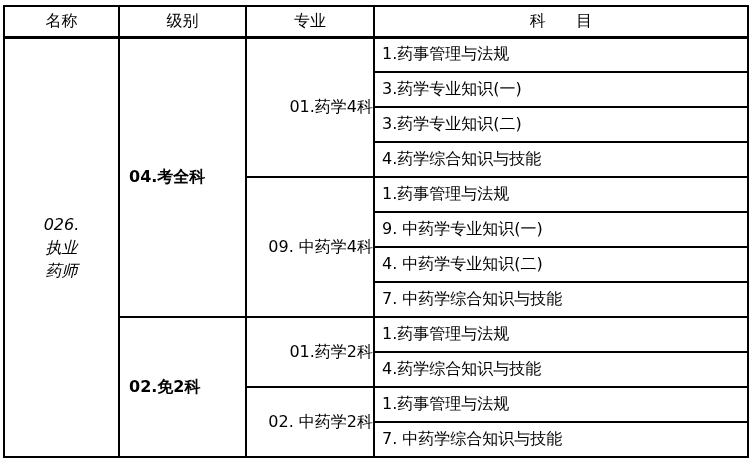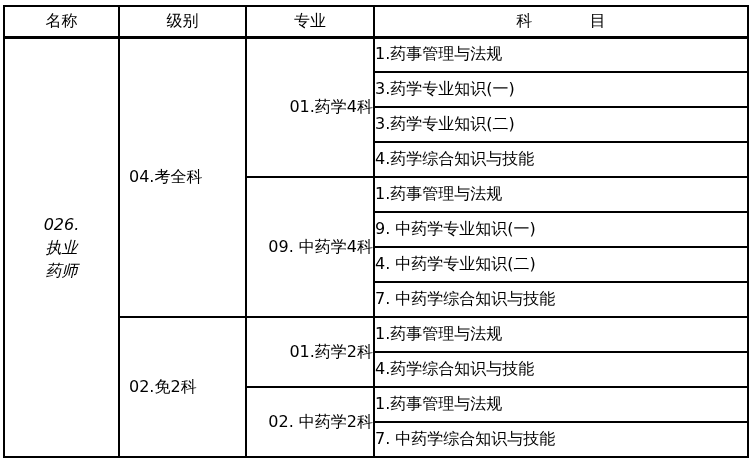--- a/index.html
+++ b/index.html
@@ -30,49 +30,50 @@
   .exam-table th,
   .exam-table td {
     border: 2px solid #000000;
     font-size: 16px;
     font-weight: normal;
     padding: 0;
     color: #000000;
     overflow: hidden;
   }
   .exam-table tr { height: 35px; }
-  .exam-table tr.header-row { height: 31px; font-family: Liberation Mono, monospace; }
+  .exam-table tr.header-row { height: 31px; }
 
   .exam-table th {
     text-align: center;
     vertical-align: middle;
     border-bottom: 3px solid #000000;
     white-space: pre;
   }
   td.name-cell {
     text-align: center;
     vertical-align: middle;
     line-height: 23px;
     font-style: italic;
   }
   td.name-cell .name-line { display: block; }
   td.level-cell {
     text-align: left;
     vertical-align: middle;
     padding-left: 9px;
+    font-weight: bold;
   }
   td.major-cell {
     text-align: right;
     vertical-align: middle;
     white-space: pre;
   }
   td.subject-cell {
     text-align: left;
     vertical-align: middle;
-    padding-left: 0;
+    padding-left: 7px;
     white-space: pre;
   }
 </style>
 </head>
 <body>
 
 <table class="exam-table">
   <colgroup>
     <col class="c-name">
     <col class="c-level">

